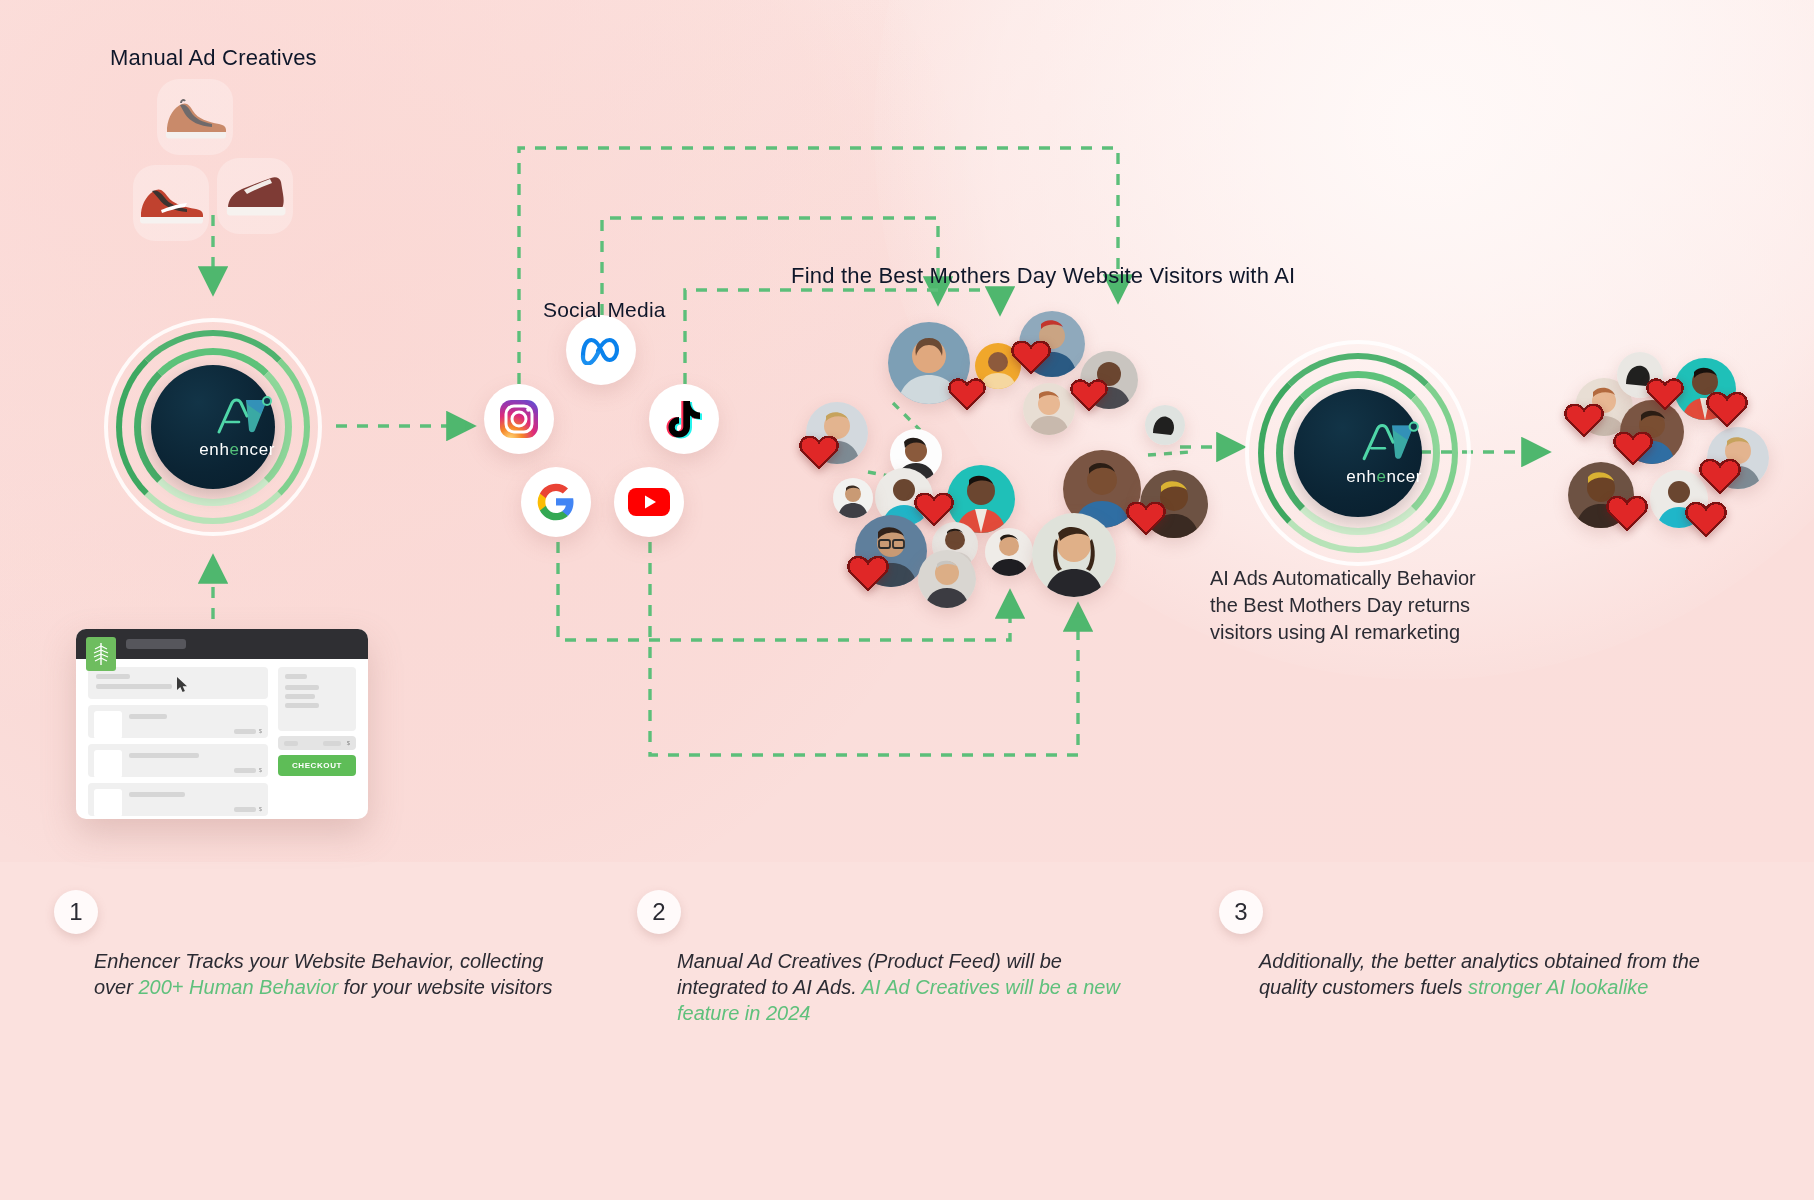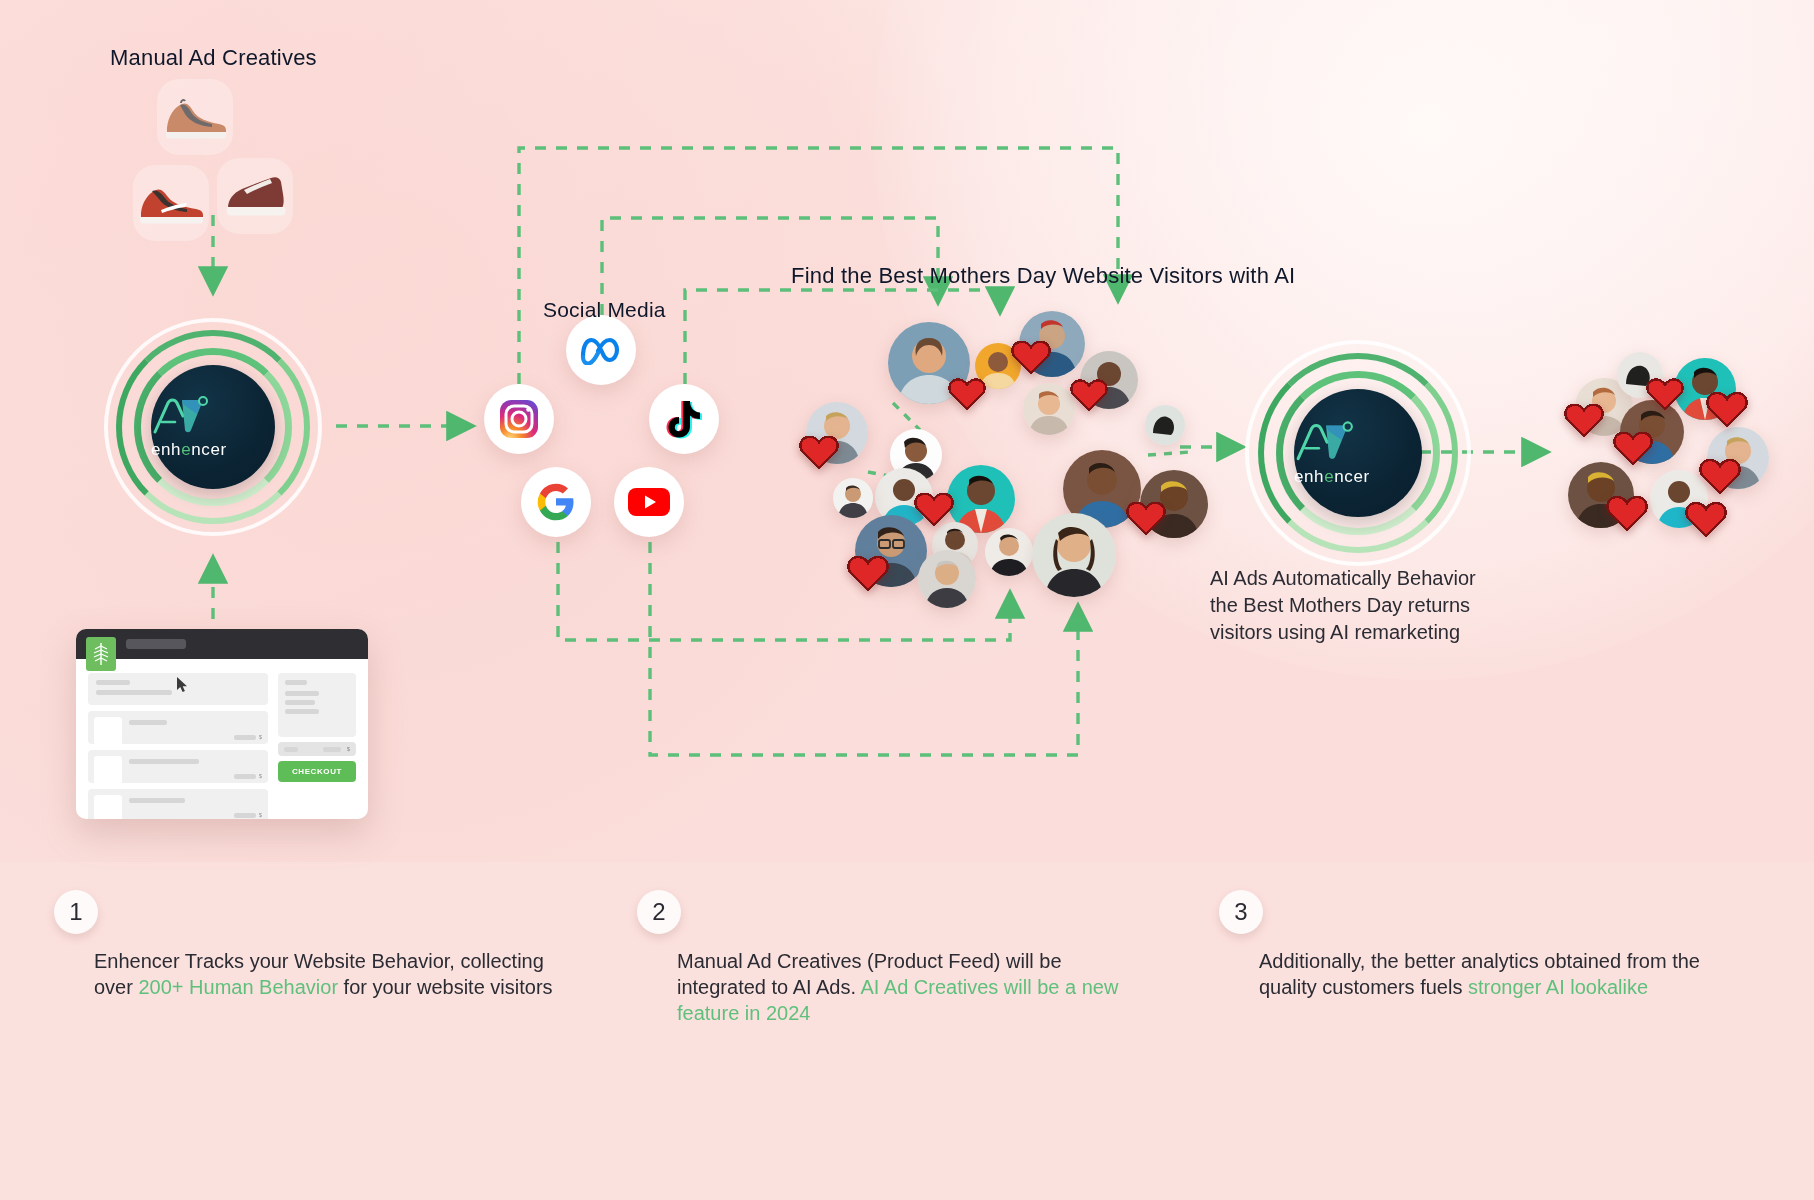--- a/index.html
+++ b/index.html
@@ -56,21 +56,21 @@
   .shoe { display:block; }
 
   
   .pulse { position: absolute; z-index: 12; }
   .pulse .ring {
     position:absolute; border-radius:50%; border-style:solid;
   }
   .pulse .core {
     position:absolute; border-radius:50%;
     background: radial-gradient(circle at 38% 30%, #123447 0%, #0b2434 60%, #081d2b 100%);
-    display:flex; flex-direction:column; align-items:flex-start; justify-content:center;
+    display:flex; flex-direction:column; align-items:flex-end; justify-content:center;
     box-shadow: 0 6px 18px rgba(0,0,0,.18);
   }
   .pulse .wordmark {
     font-size: 17px; letter-spacing: .6px; color:#ffffff; margin-top:4px;
   }
   .pulse .wordmark .accent { color:#54c07a; }
 
   
   .bubble {
     position:absolute; border-radius:50%; background:#fff;
@@ -98,21 +98,21 @@
   }
   .browser .chrome {
     height:30px; background:#2f2f33; display:flex; align-items:center; padding-left:8px; gap:8px;
   }
   .browser .urlpill { width:60px; height:10px; border-radius:3px; background:#56565c; }
   .leaf-logo {
     position:absolute; left:10px; top:8px; width:30px; height:34px;
     background:#6ebd5f; border-radius:3px; z-index:3;
     display:flex; align-items:center; justify-content:center;
   }
-  .browser .body { display:flex; padding:14px 12px; gap:10px; }
+  .browser .body { display:flex; padding:8px 12px; gap:10px; }
   .browser .col-main { flex:1; display:flex; flex-direction:column; gap:6px; }
   .browser .panel { background:#f0f0f0; border-radius:4px; }
   .browser .line { background:#d6d6d6; border-radius:2px; height:5px; }
   .browser .row { background:#f0f0f0; border-radius:4px; display:flex; gap:7px; padding:6px; align-items:flex-start; }
   .browser .thumb { width:28px; height:28px; background:#fff; border-radius:3px; flex:none; }
   .browser .col-side { width:78px; display:flex; flex-direction:column; gap:5px; }
   .checkout-btn {
     background:#5ebd57; color:#fff; text-align:center;
     font-size:8px; letter-spacing:.6px; padding:6px 0; border-radius:4px; font-weight:700;
   }
@@ -123,20 +123,21 @@
   .step-badge {
     width: 44px; height:44px; border-radius:50%; background:#fffafa;
     display:flex; align-items:center; justify-content:center;
     font-size:24px; color:#2b2b33;
     box-shadow: 0 4px 10px rgba(170,120,115,.25);
   }
   .step-body { margin-left: 40px; margin-top: 14px; }
   .step-para {
     font-size: 20px; line-height: 26px; color:#2b2b33;
     max-width: 470px;
+    font-style: italic;
   }
   .step-para + .step-para { margin-top: 28px; }
   .g { color:#5fc07c; }
 
   
   .caption {
     position:absolute; z-index:14; color:#2b2b33;
     font-size:20px; line-height:27px; text-align:left;
   }
 </style>

